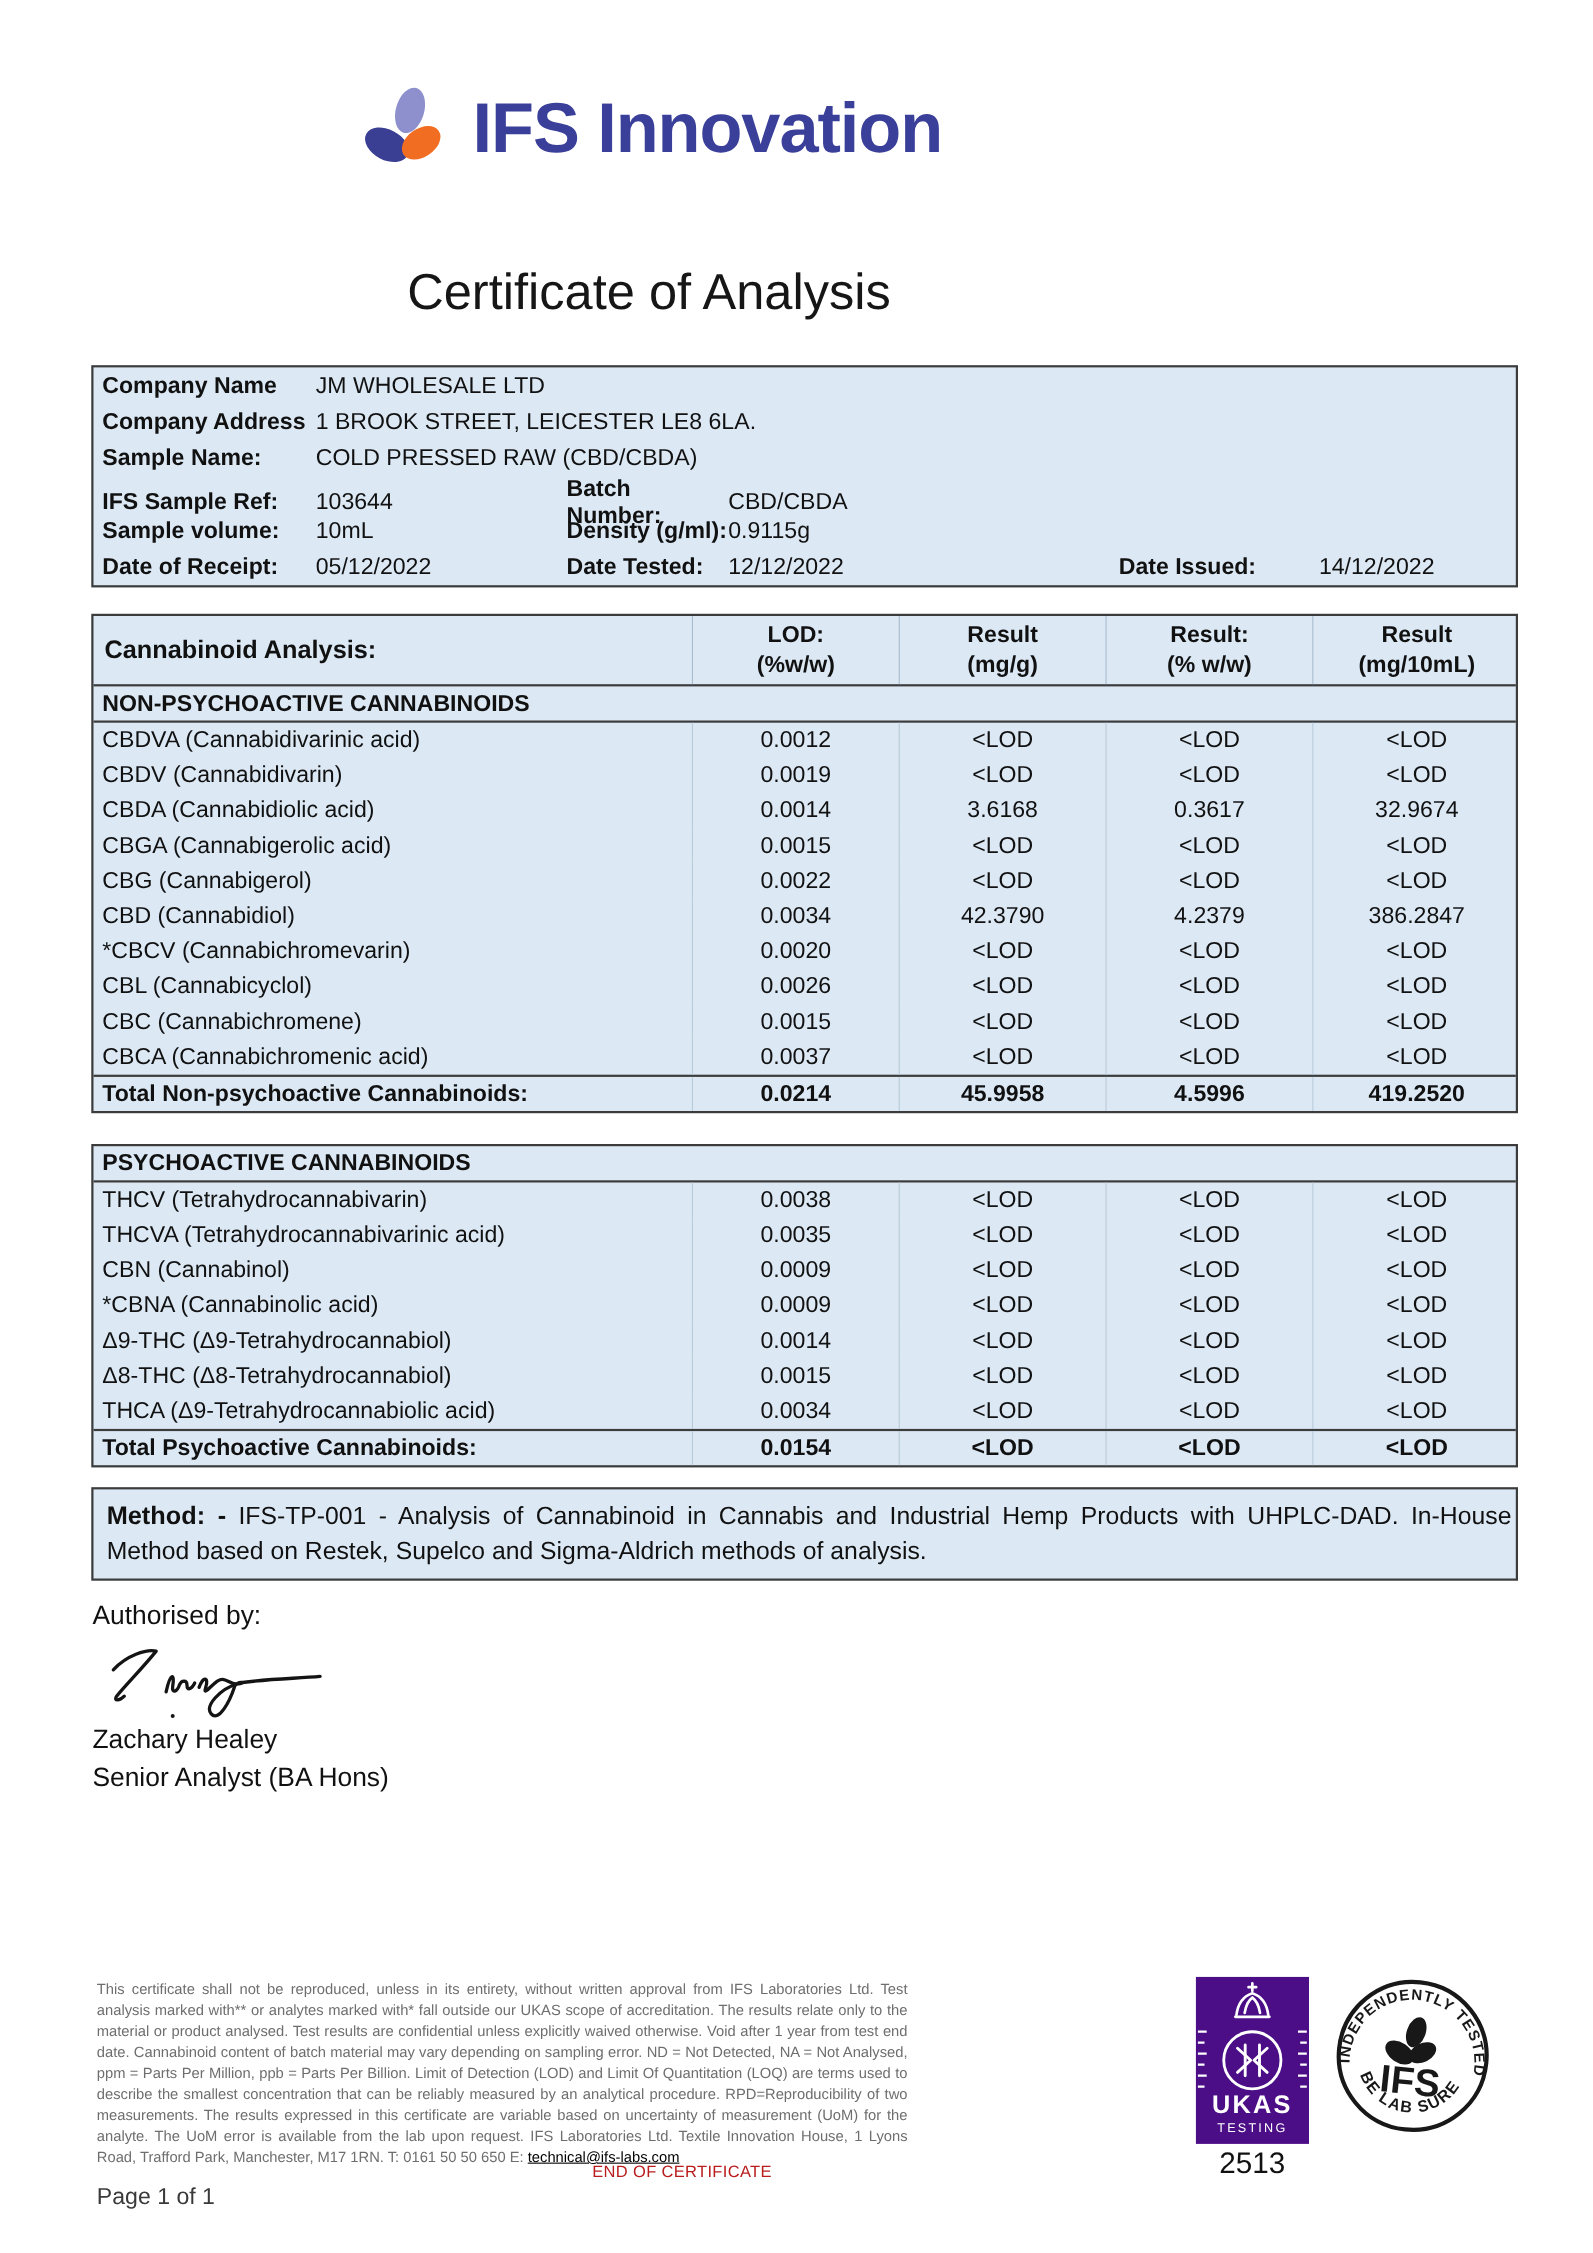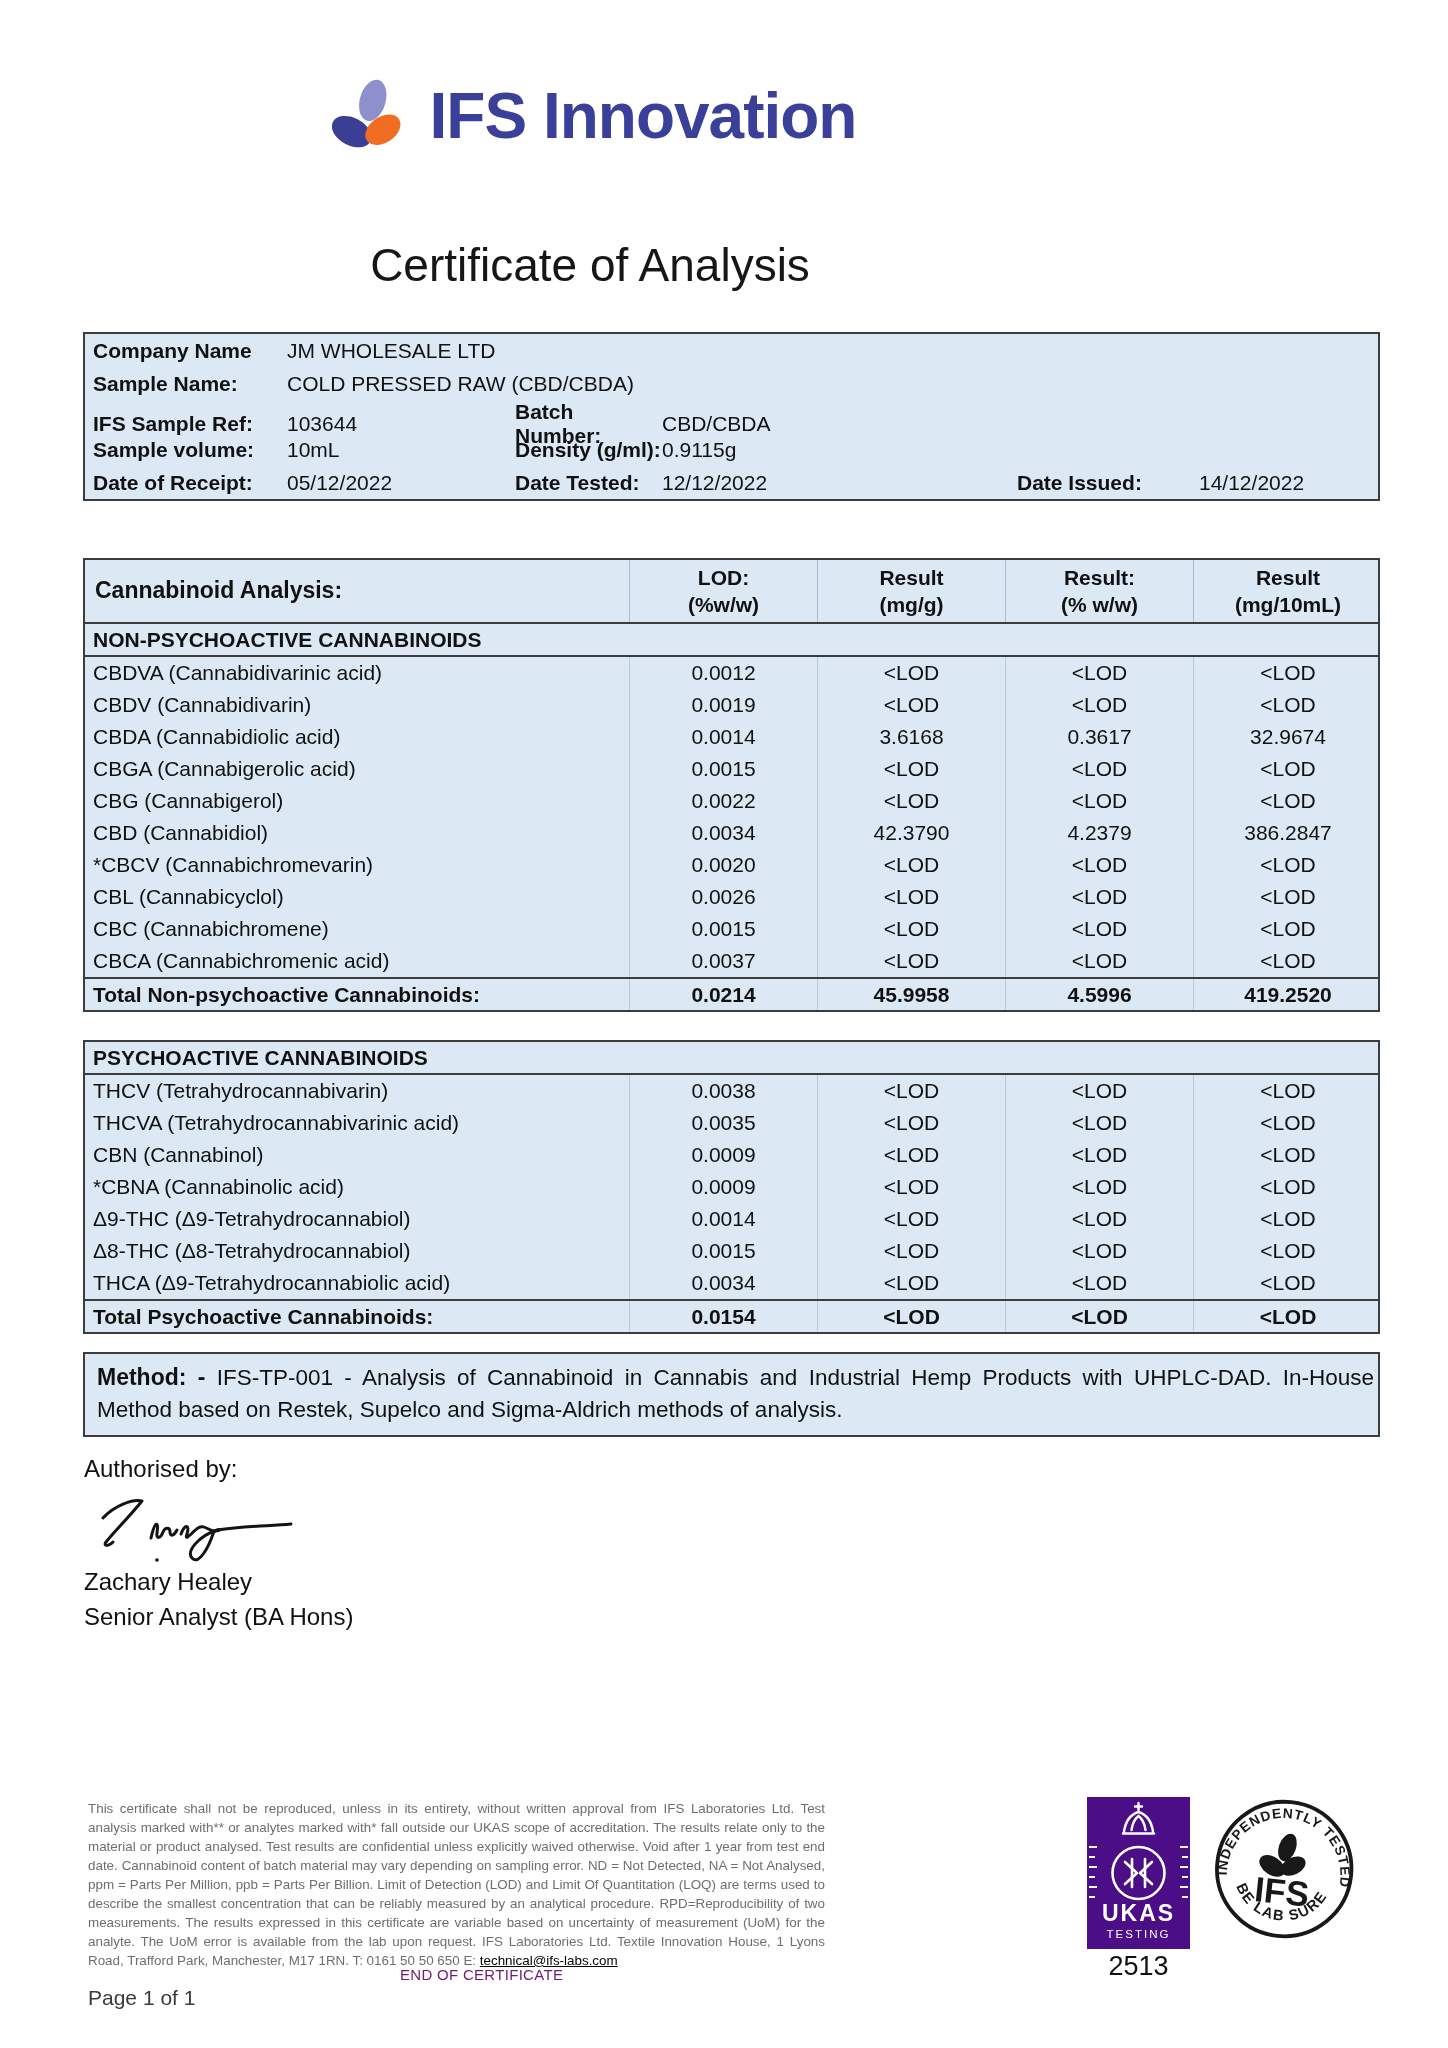--- a/index.html
+++ b/index.html
@@ -50,21 +50,21 @@
   .auth-role { position:absolute; left:84px; top:1603px; font-size:24px; }
   
   .disclaimer {
     position:absolute; left:88px; top:1799px; width:737px; font-size:13.4px; line-height:19px;
     color:#6e6e6e; text-align:justify;
   }
   .disclaimer a { color:#000000; text-decoration:underline; }
   .ukas-box { position:absolute; left:1087px; top:1797px; }
   .ukas-number { position:absolute; left:1087px; top:1951px; width:103px; text-align:center; font-size:27px; font-weight:normal; color:#111; }
   .ifs-badge { position:absolute; left:1213px; top:1798px; transform:rotate(6deg); }
-  .end-text { position:absolute; left:400px; top:1966px; width:440px; font-size:15px; color:#701a75; letter-spacing:0.3px; }
+  .end-text { position:absolute; left:400px; top:1966px; width:440px; text-align:center; font-size:15px; color:#b91c1c; letter-spacing:0.3px; }
   .page-number { position:absolute; left:88px; top:1986px; font-size:21px; color:#3a3a3a; }
 </style>
 </head>
 <body>
 
 <div class="page">
 
   <div class="brand-wrap">
     <svg width="92" height="84" viewBox="0 0 100 90">
       <ellipse cx="53" cy="28" rx="14" ry="23" fill="#8e90cd" transform="rotate(16 53 28)"></ellipse>
@@ -73,20 +73,24 @@
     </svg>
     <div class="brand-text">IFS Innovation</div>
   </div>
 
   <div class="doc-title">Certificate of Analysis</div>
 
   <div class="info-table">
     <div class="info-row">
       <div class="lbl">Company Name</div>
       <div class="val">JM WHOLESALE LTD</div>
+    </div>
+    <div class="info-row">
+      <div class="lbl">Company Address</div>
+      <div class="val">1 BROOK STREET, LEICESTER LE8 6LA.</div>
     </div>
     <div class="info-row">
       <div class="lbl">Sample Name:</div>
       <div class="val">COLD PRESSED RAW (CBD/CBDA)</div>
     </div>
     <div class="info-grid">
       <div class="lbl">IFS Sample Ref:</div>
       <div class="val">103644</div>
       <div class="lbl">Batch Number:</div>
       <div class="val">CBD/CBDA</div>

